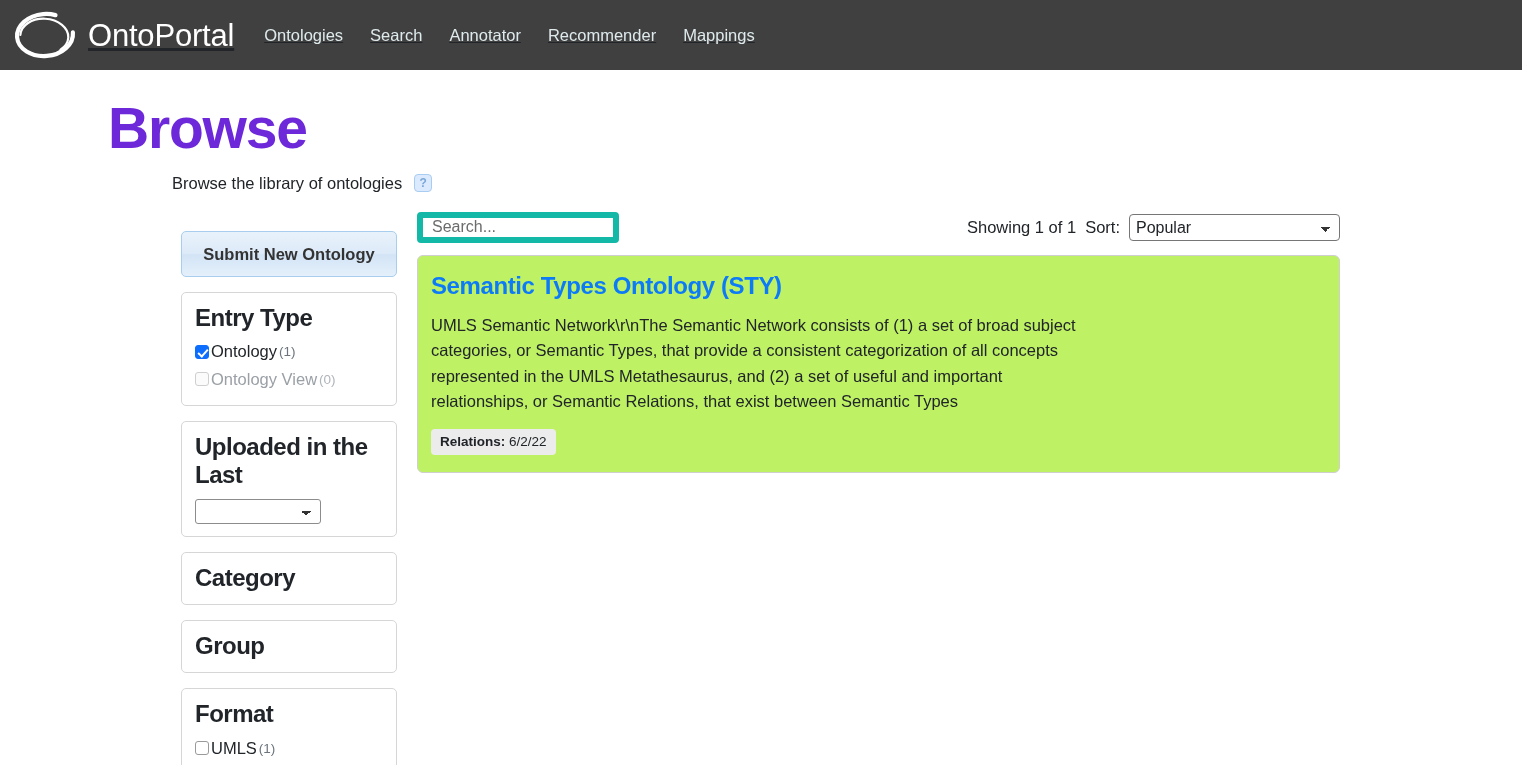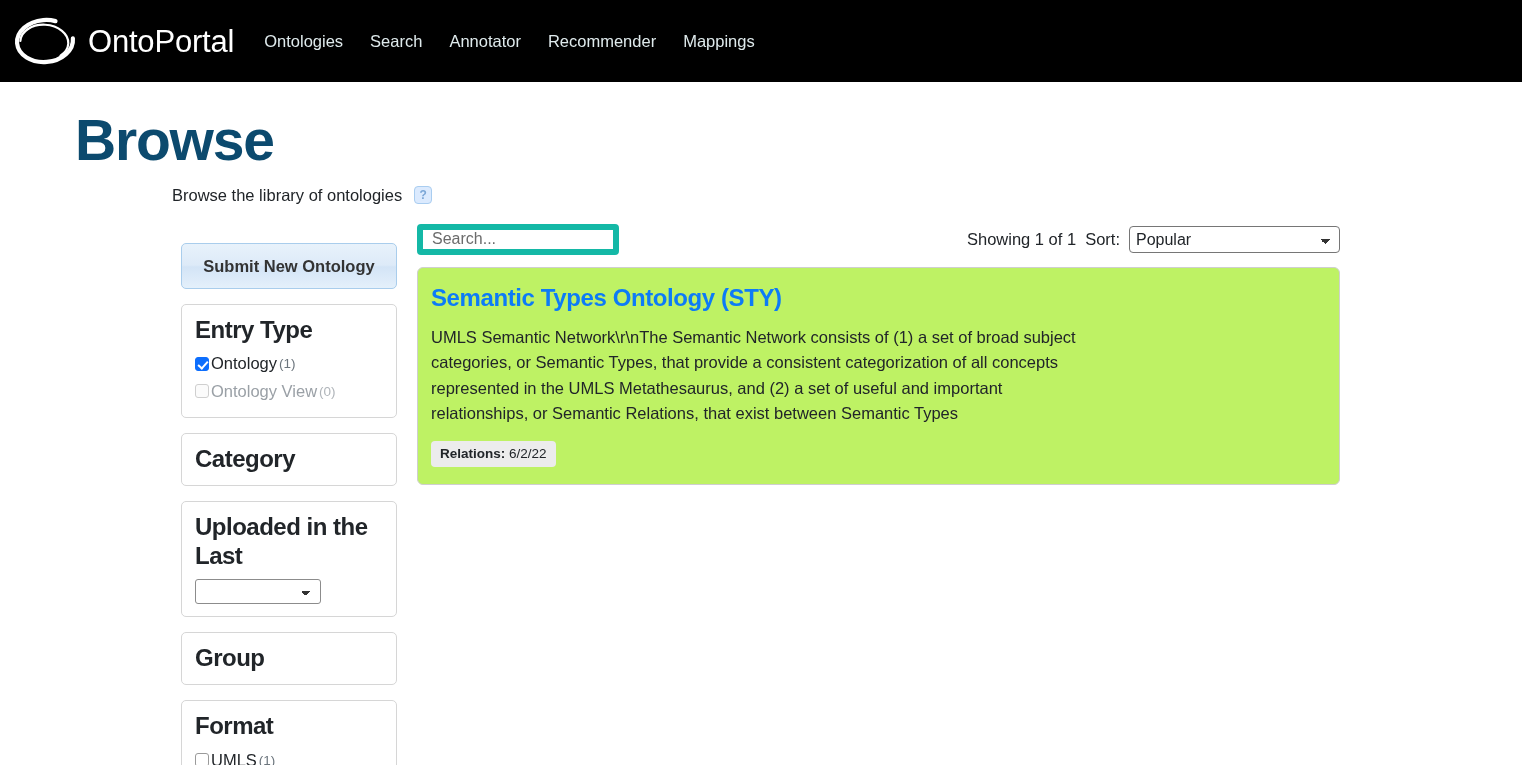--- a/index.html
+++ b/index.html
@@ -7,26 +7,27 @@
     margin: 0; padding: 0;
     width: 1522px; height: 765px;
     overflow: hidden;
     background: #ffffff;
     font-family: "Liberation Sans", sans-serif;
     color: #212529;
   }
 
   
   .navbar {
-    height: 82px;
-    background: #000000;
+    height: 70px;
+    background: #404040;
     display: flex;
     align-items: center;
     padding: 0 14px 0 8px;
     position: relative;
+    text-decoration: underline;
   }
   .brand {
     display: flex;
     align-items: center;
     gap: 6px;
     margin-right: 24px;
     text-decoration: none;
   }
   .logo-mark {
     width: 74px; height: 62px;
@@ -89,23 +90,23 @@
   
   .page {
     padding: 0;
     position: relative;
   }
   .page-title {
     font-size: 57px;
     font-weight: 700;
     letter-spacing: -1.2px;
     margin: 0;
-    padding: 26px 0 0 75px;
+    padding: 26px 0 0 108px;
     line-height: 1.15;
-    color: #0c4a6e;
+    color: #6d28d9;
   }
   .subtitle-row {
     display: flex;
     align-items: flex-start;
     gap: 12px;
     padding: 12px 0 0 172px;
   }
   .subtitle {
     font-size: 16.5px;
     color: #212529;
@@ -373,29 +374,29 @@
           <label class="facet-option disabled">
             <span class="cb"></span>
             <span>Ontology View</span>
             <span class="count">(0)</span>
           </label>
         </div>
       </div>
 
       
       <div class="facet">
-        <h2 class="facet-title">Category</h2>
-      </div>
-
-      
-      <div class="facet">
         <h2 class="facet-title">Uploaded in the Last</h2>
         <select class="facet-select">
           <option></option>
         </select>
+      </div>
+
+      
+      <div class="facet">
+        <h2 class="facet-title">Category</h2>
       </div>
 
       
       <div class="facet">
         <h2 class="facet-title">Group</h2>
       </div>
 
       
       <div class="facet">
         <h2 class="facet-title">Format</h2>

